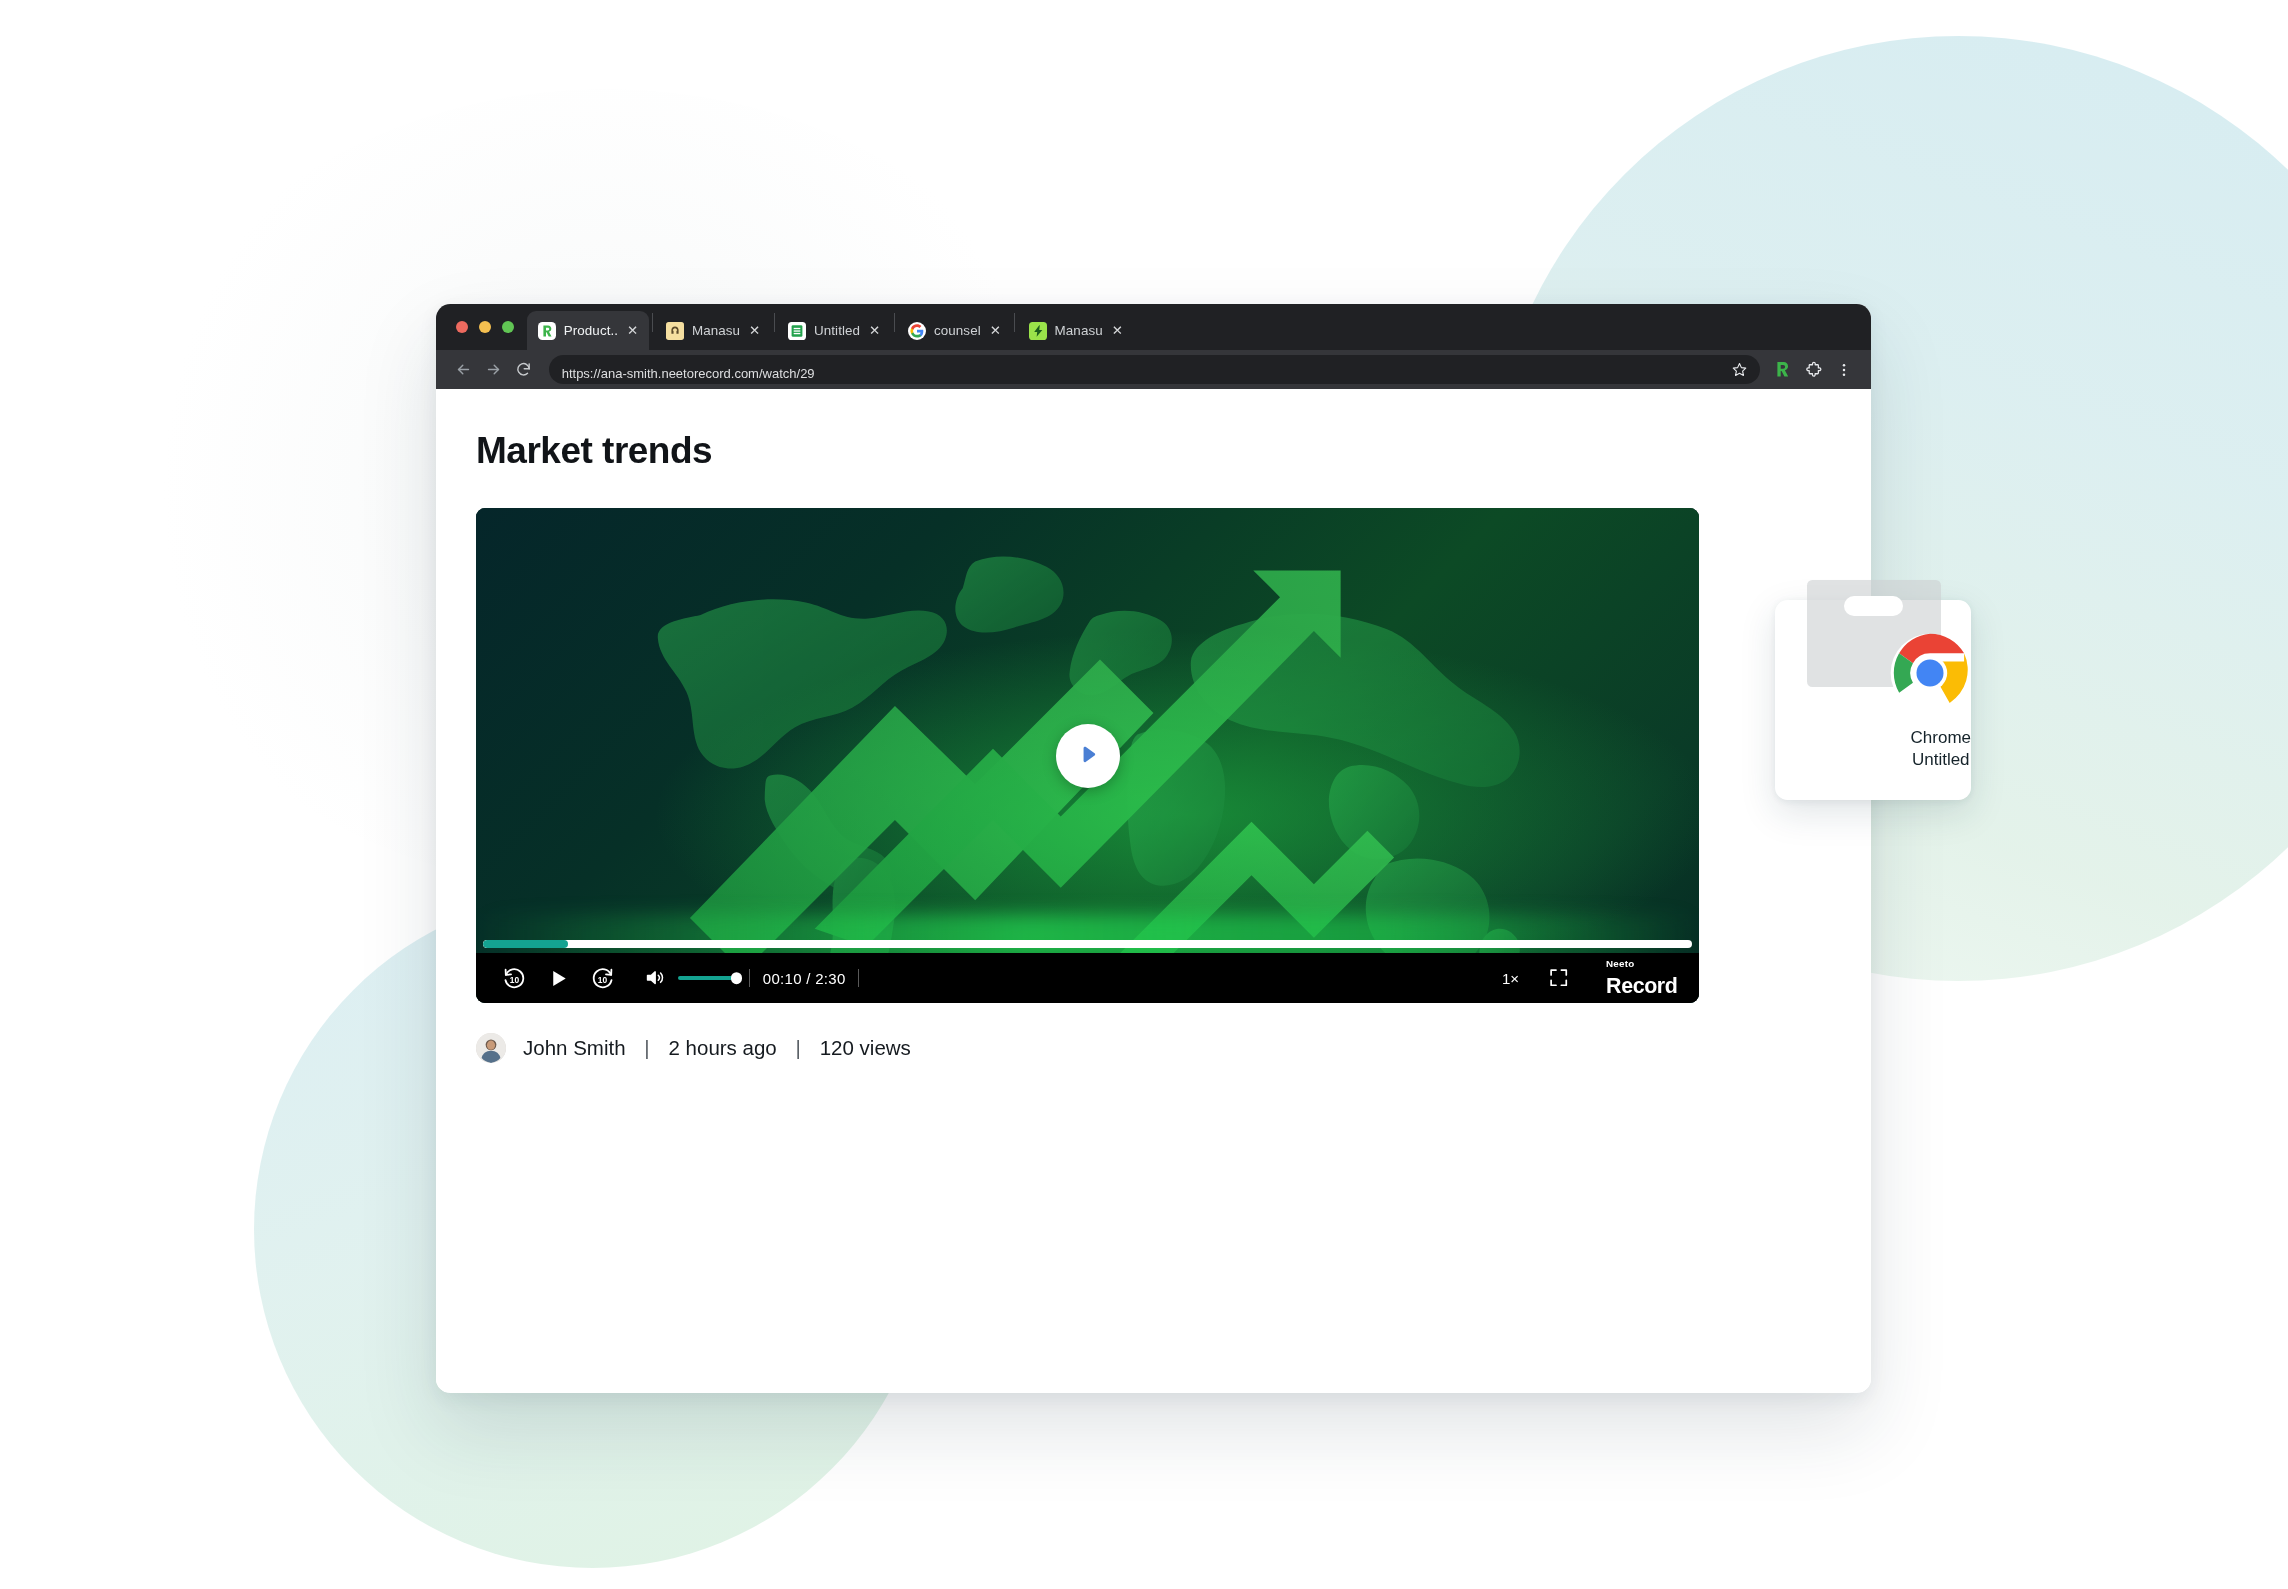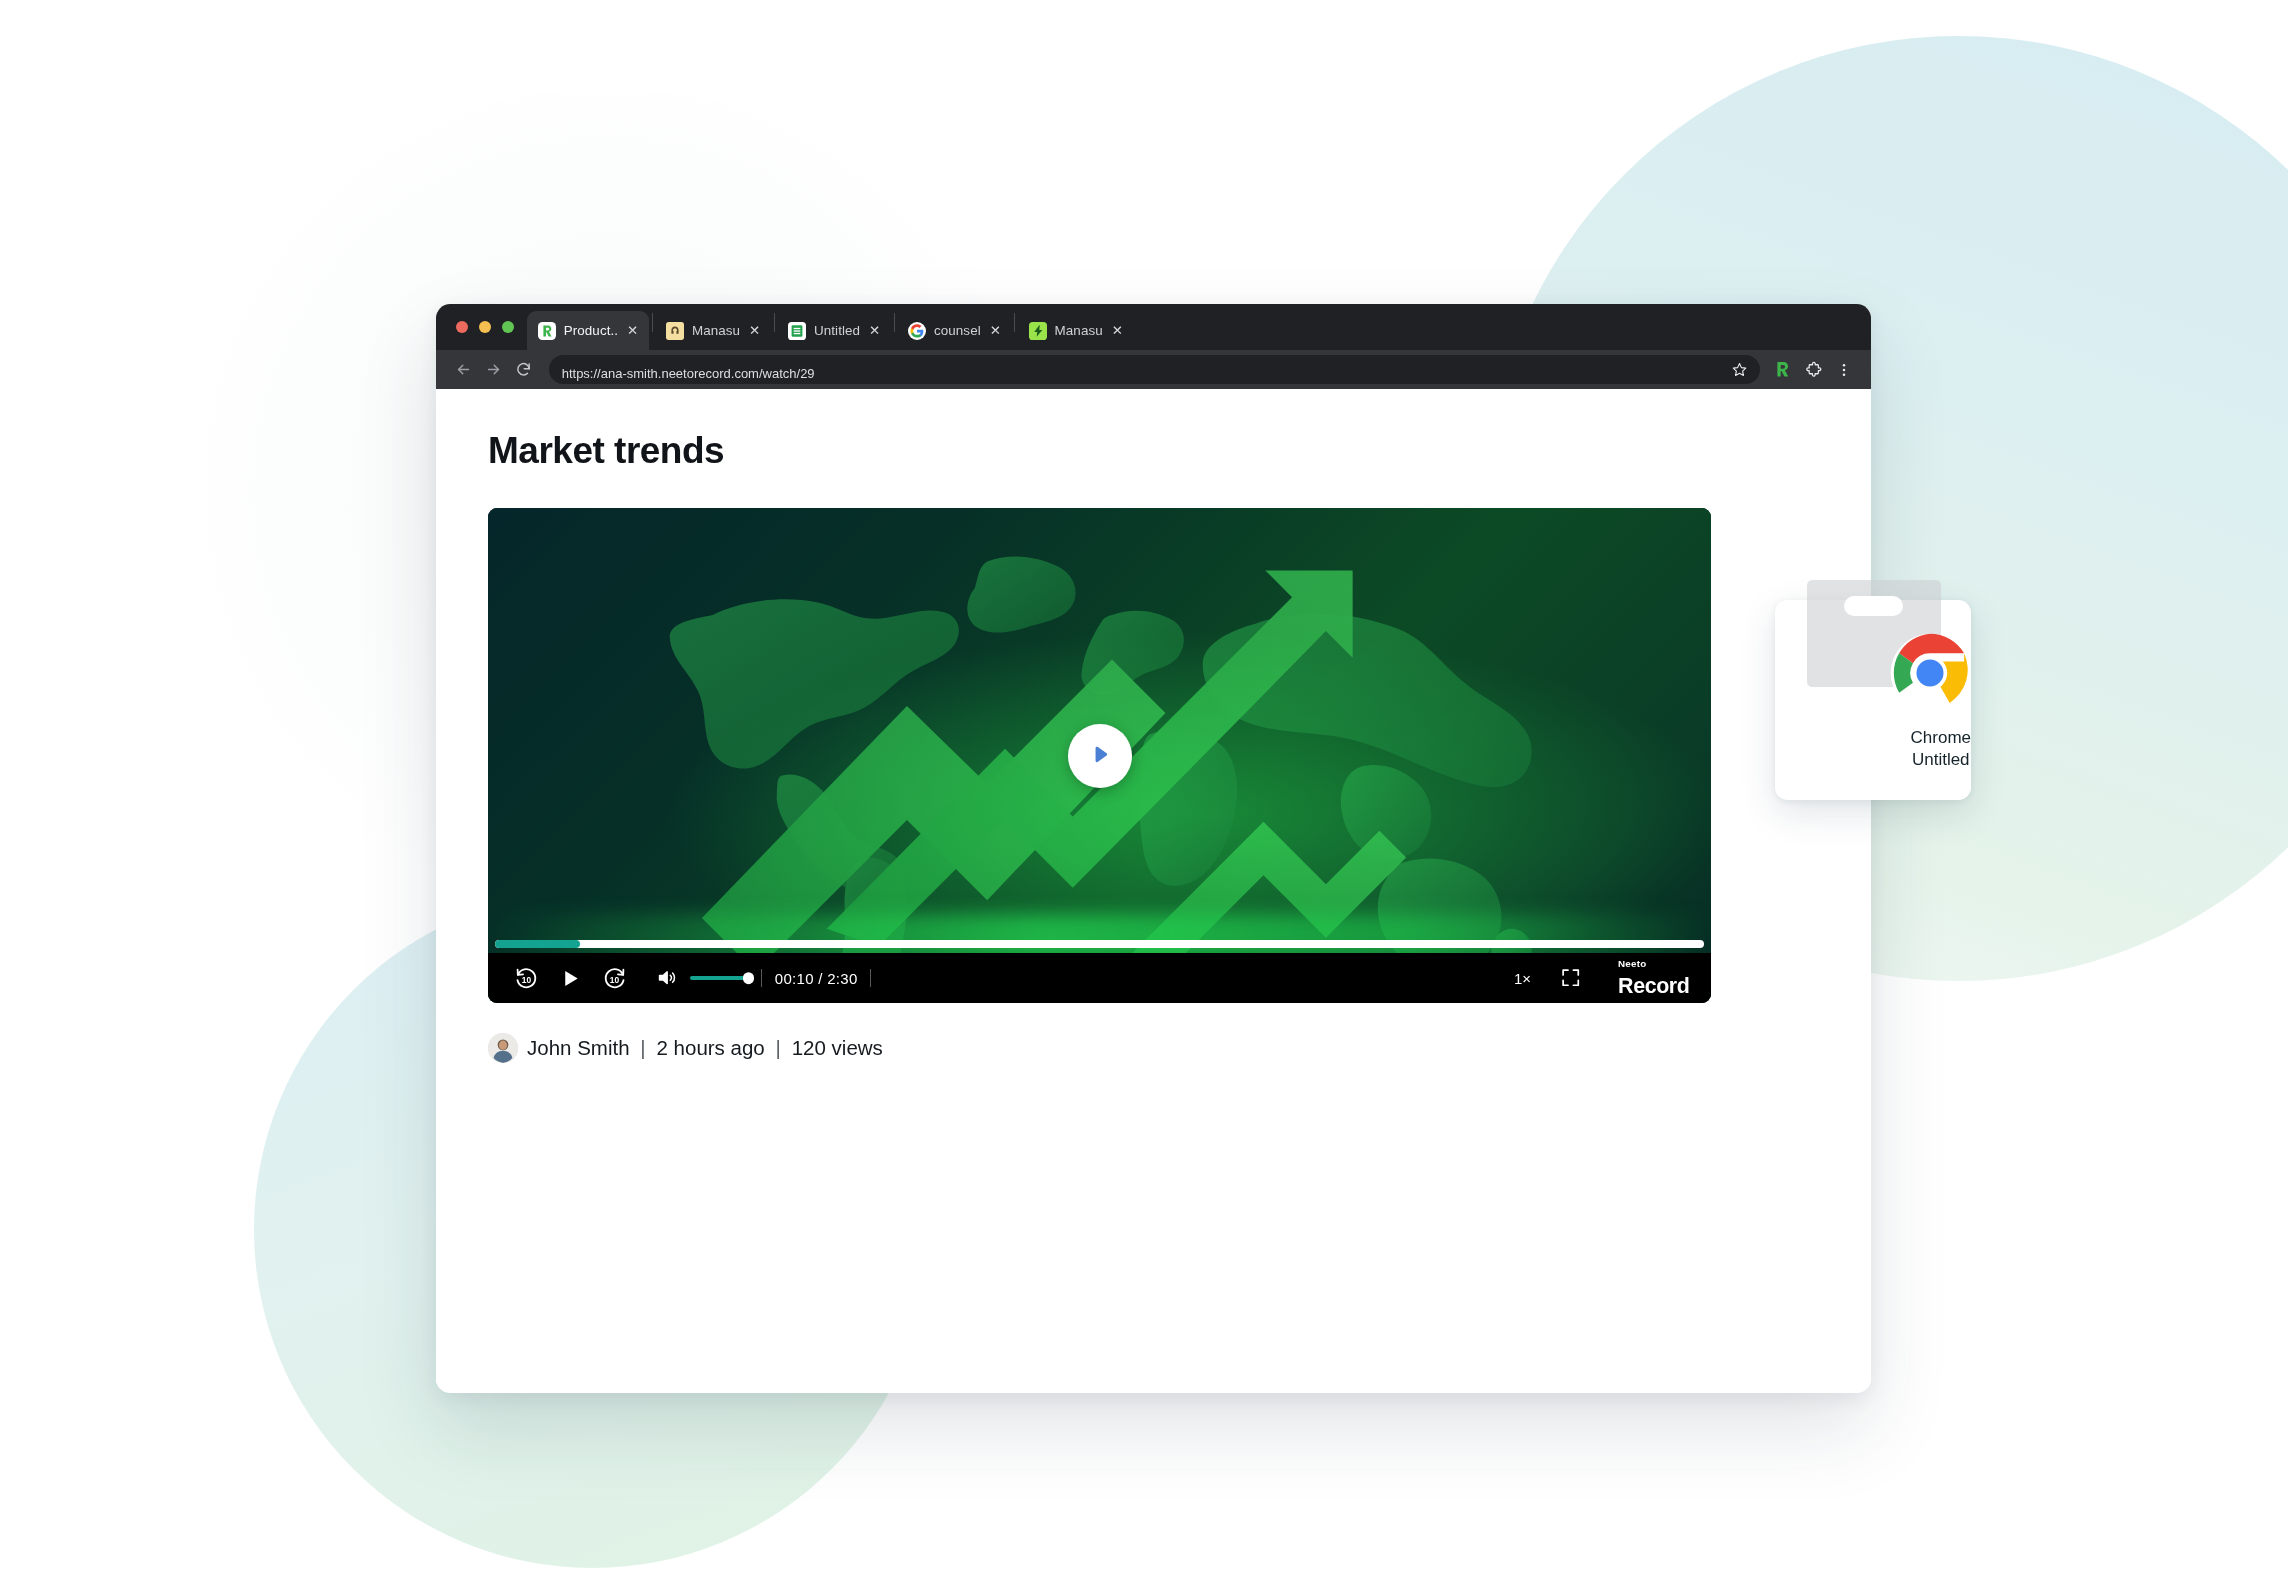--- a/index.html
+++ b/index.html
@@ -88,21 +88,21 @@
     background:#202124; border-radius:16px;
     display:flex; align-items:center; padding:0 12.5px;
     color:#dedfe1; font-size:13px;
   }
   .omnibox .url { flex:1; white-space:nowrap; overflow:hidden;margin-top:8px; }
   .tb-icon { width:30px; height:30px; display:flex; align-items:center; justify-content:center; }
 
   
   .page {
     background:#fff; height:calc(100% - 86px);
-    padding:41px 52px 0 52px;
+    padding:41px 52px 0 40px;
   }
   #page-title {
     font-size:37px; font-weight:700; color:#111418;
     letter-spacing:-0.5px; margin-bottom:36px;
   }
 
   
   #video-player {
     position:relative;
     width:1223px; height:495px;
@@ -168,21 +168,21 @@
   #time-display { color:#fff; font-size:15px; letter-spacing:0.3px; }
   .spacer { flex:1; }
   #speed-label { color:#fff; font-size:15px; margin-right:25px; }
   #fullscreen-btn { width:30px; height:30px; margin-right:32px; }
   #brand-logo { display:flex; flex-direction:column; line-height:1; color:#fff; margin-right:3.6px; }
   #brand-logo .neeto { font-size:9.8px; font-weight:700; letter-spacing:0.2px; margin-bottom:7px; }
   #brand-logo .record { font-size:21.4px; font-weight:700; letter-spacing:-0.4px; }
 
   
   #video-meta {
-    display:flex; align-items:center; gap:9px;
+    display:flex; align-items:center; gap:17px;
     margin-top:30px; font-size:20.5px; color:#151a1f;
   }
   #avatar {
     width:30px; height:30px; border-radius:50%;
     background:linear-gradient(160deg,#e8e4e0,#d6d2ce);
     overflow:hidden; flex:0 0 30px; position:relative;
   }
   .meta-sep { color:#5b6167; padding:0 1.8px; }
 
   

